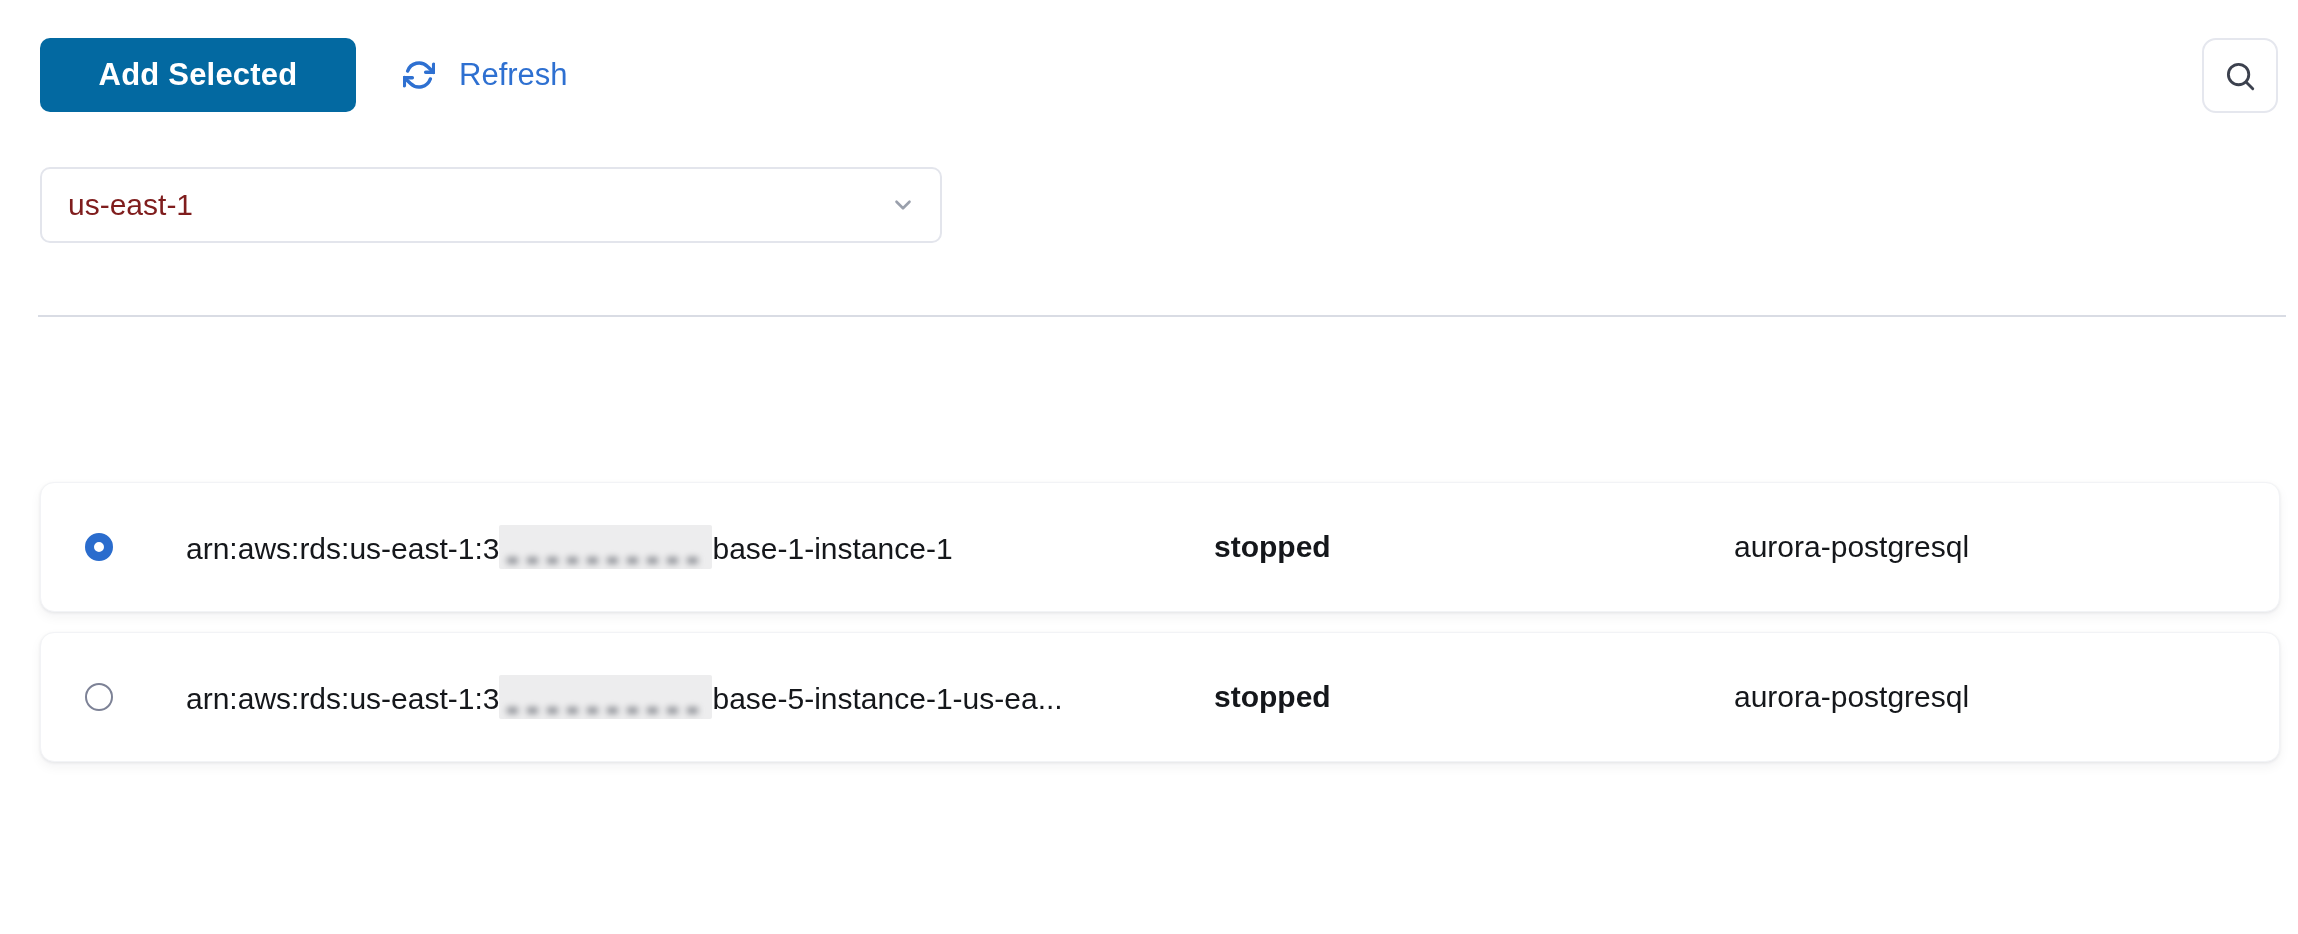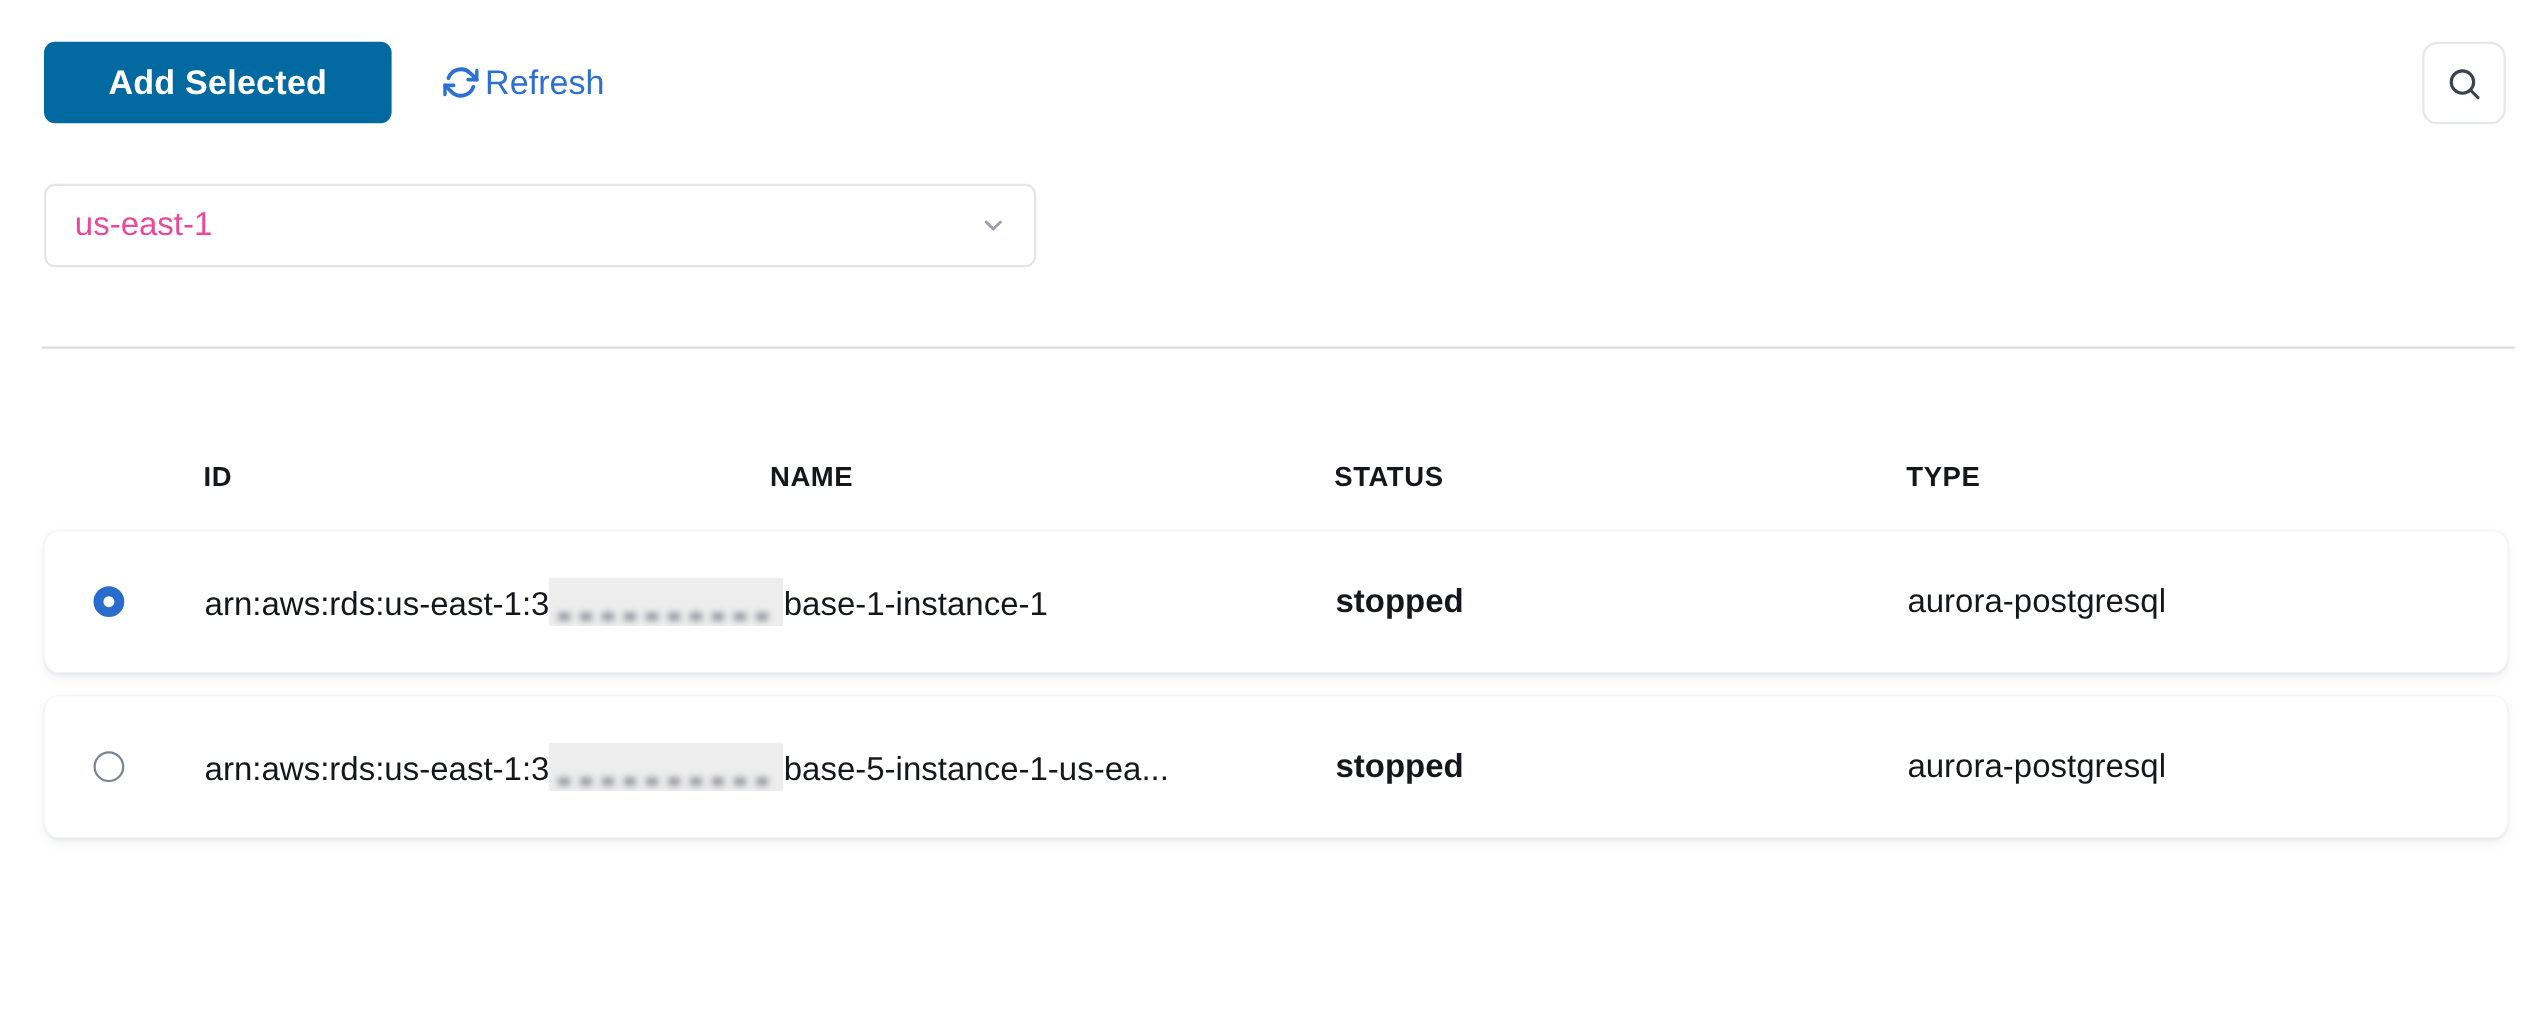--- a/index.html
+++ b/index.html
@@ -7,35 +7,35 @@
               font-family:"Liberation Sans", sans-serif; color:#15171b; overflow:hidden; }
   .stage { position:relative; width:2298px; height:934px; }
 
   
   .btn-add { position:absolute; left:40px; top:38px; height:74px; min-width:316px;
              background:#0369a1; color:#ffffff; border:none; border-radius:10px;
              font-family:"Liberation Sans", sans-serif;
              font-size:31px; font-weight:bold; letter-spacing:.2px; cursor:pointer;
              display:flex; align-items:center; justify-content:center; padding:0 34px; }
   .refresh { position:absolute; left:403px; top:38px; height:74px; display:flex;
-             align-items:center; gap:6px; color:#2e70d1; font-size:31px; font-weight:500;
+             align-items:center; gap:24px; color:#2e70d1; font-size:31px; font-weight:500;
              cursor:pointer; background:none; border:none;
              font-family:"Liberation Sans", sans-serif; }
   .refresh svg { width:32px; height:32px; }
   .search-btn { position:absolute; right:20px; top:38px; width:76px; height:75px;
                 background:#ffffff; border:2px solid #e5e7ee; border-radius:14px;
                 display:flex; align-items:center; justify-content:center; cursor:pointer; }
   .search-btn svg { width:34px; height:34px; }
 
   
   .region-select { position:absolute; left:40px; top:167px; width:902px; height:76px;
                    background:#ffffff; border:2px solid #e3e5ec; border-radius:10px;
                    display:flex; align-items:center; justify-content:space-between;
                    padding:0 24px 0 26px; cursor:pointer; }
-  .region-select .value { font-size:30px; color:#ec4899; }
+  .region-select .value { font-size:30px; color:#7f1d1d; }
   .region-select svg { width:26px; height:26px; }
 
   .divider { position:absolute; left:38px; right:12px; top:315px; height:2px; background:#d9dce4; }
 
   
   .thead { position:absolute; left:40px; top:420px; width:2240px; height:36px; }
   .thead span { position:absolute; top:0; font-size:25px; font-weight:bold;
                 color:#15171c; letter-spacing:.5px; }
   .th-id     { left:145px; }
   .th-name   { left:660px; }
@@ -90,26 +90,20 @@
 
   <div class="region-select">
     <span class="value">us-east-1</span>
     <svg viewBox="0 0 24 24" fill="none" stroke="#9aa0ac" stroke-width="2.4" stroke-linecap="round" stroke-linejoin="round">
       <polyline points="6 9 12 15 18 9"></polyline>
     </svg>
   </div>
 
   <div class="divider"></div>
 
-  <div class="thead">
-    <span class="th-id">ID</span>
-    <span class="th-name">NAME</span>
-    <span class="th-status">STATUS</span>
-    <span class="th-type">TYPE</span>
-  </div>
 
   <div class="rows">
     <div class="row-card">
       <span class="radio selected"></span>
       <span class="cell cell-id"><span>arn:aws:rds:us-east-1:3</span><span class="redacted"></span><span>base-1-instance-1</span></span>
       <span class="cell cell-status">stopped</span>
       <span class="cell cell-type">aurora-postgresql</span>
     </div>
 
     <div class="row-card">

